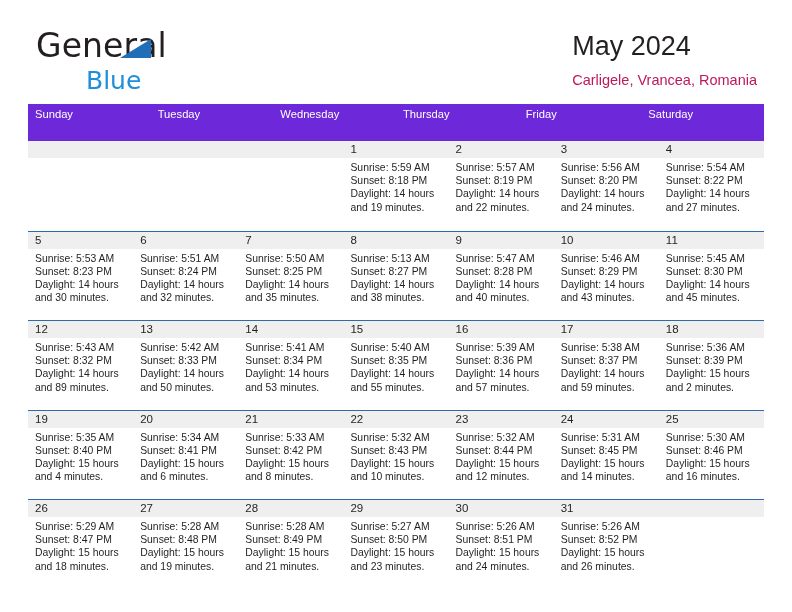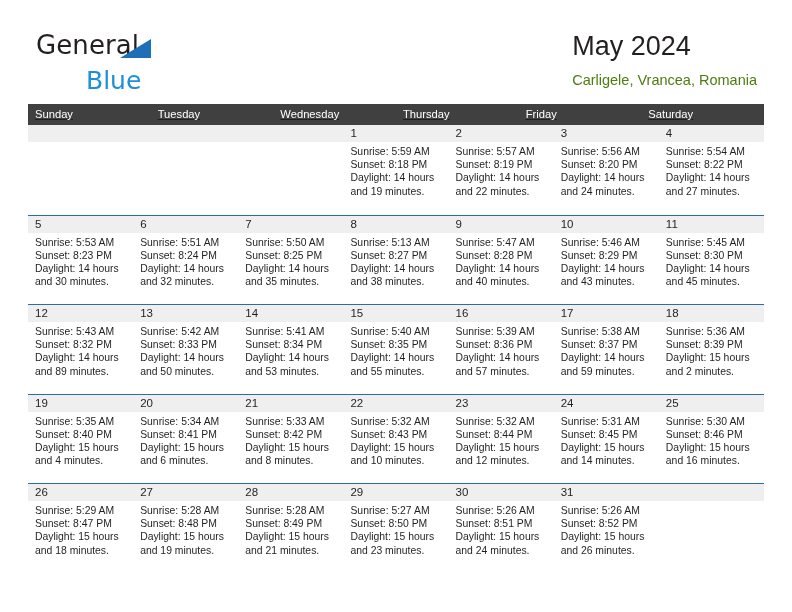--- a/index.html
+++ b/index.html
@@ -31,21 +31,21 @@
     position: absolute;
     left: 36px;
     top: 33px;
     width: 220px;
     height: 56px;
   }
   .logo-general {
     position: absolute;
     left: 0;
     top: 0;
-    font-size: 26px;
+    font-size: 33px;
     letter-spacing: .1px;
     color: #231f20;
     font-family: "DejaVu Sans", sans-serif;
     line-height: 25px;
   }
   .logo-tri {
     position: absolute;
     left: 84px;
     top: 6px;
     width: 0; height: 0;
@@ -69,38 +69,37 @@
     text-align: left;
   }
   .cal-title {
     font-size: 27px;
     color: #231f20;
     line-height: 32px;
     white-space: nowrap;
   }
   .cal-sub {
     font-size: 14.5px;
-    color: #4d7c0f;
+    color: #be185d;
     line-height: 20px;
     margin-top: 8px;
     white-space: nowrap;
   }
 
   
   .calendar {
     position: absolute;
     left: 28px;
     top: 104px;
     width: 736px;
   }
   .dow-row {
     display: flex;
-    background: #404040;
-    height: 21px;
-    text-decoration: underline;
+    background: #6d28d9;
+    height: 37px;
   }
   .dow {
     flex: 1 1 0;
     color: #ffffff;
     font-size: 11.2px;
     line-height: 21px;
     padding-left: 7px;
     box-sizing: border-box;
     white-space: nowrap;
   }

